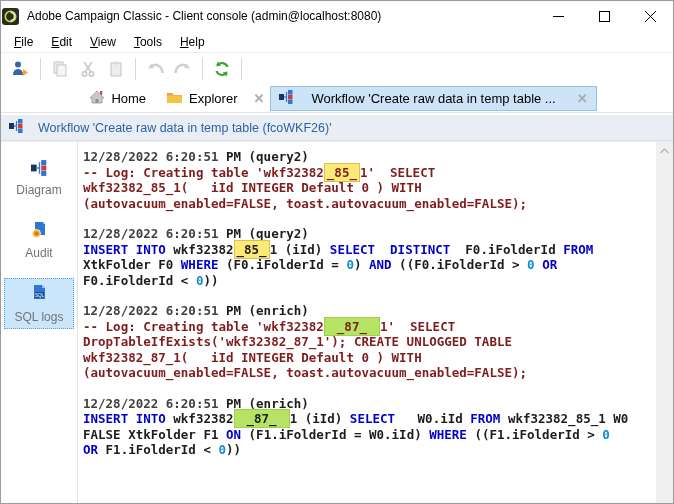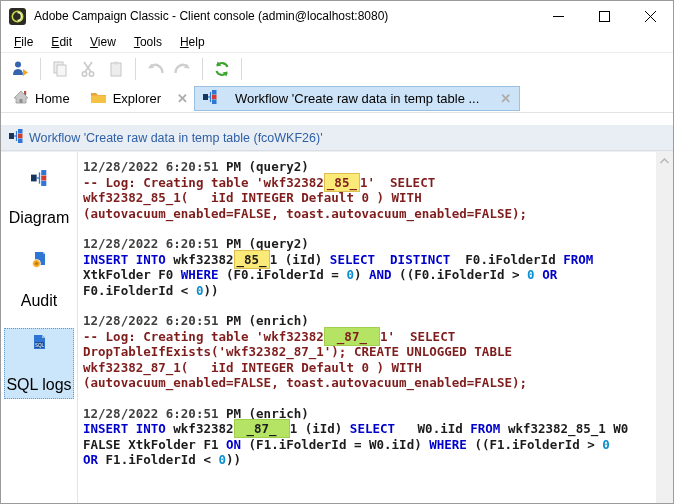--- a/index.html
+++ b/index.html
@@ -1,52 +1,52 @@
 <!DOCTYPE html>
 <html><head>
 <meta charset="utf-8">
 <style>
   * { margin:0; padding:0; box-sizing:border-box; }
   html,body { width:674px; height:504px; }
   body { font-family:"Liberation Sans", sans-serif; background:#fff; overflow:hidden; }
   .window { width:674px; height:504px; border:1px solid #9b9b9b; background:#fff; position:relative; display:flex; flex-direction:column; }
 
   
-  .titlebar { height:30px; display:flex; align-items:center; padding-left:8px; background:#fff; flex:0 0 auto; }
+  .titlebar { height:30px; display:flex; align-items:center; padding-left:1px; background:#fff; flex:0 0 auto; }
   .app-icon { width:17px; height:17px; margin-right:8px; flex:0 0 auto; }
   .title-text { font-size:12px; color:#000; flex:1 1 auto; white-space:nowrap; overflow:hidden; }
   .win-controls { display:flex; height:30px; flex:0 0 auto; }
   .wc { width:46px; height:30px; display:flex; align-items:center; justify-content:center; cursor:default; }
 
   
   .menubar { height:22px; display:flex; align-items:center; padding-left:4px; background:#fff; border-bottom:1px solid #ececec; flex:0 0 auto; }
   .menu-item { font-size:12px; color:#000; padding:3px 9px; cursor:default; }
   .menu-item u { text-decoration:underline; }
 
   
   .toolbar { height:32px; display:flex; align-items:center; padding-left:6px; background:#fff; flex:0 0 auto; }
   .tb-btn { width:26px; height:26px; display:flex; align-items:center; justify-content:center; margin:0 1px; border-radius:2px; }
   .tb-sep { width:1px; height:22px; background:#d9d9d9; margin:0 5px; }
 
   
-  .tabbar { height:28px; display:flex; align-items:stretch; background:#fff; border-bottom:1px solid #e3e3e3; flex:0 0 auto; padding-left:2px; }
+  .tabbar { height:28px; display:flex; align-items:stretch; background:#fff; border-bottom:1px solid #e3e3e3; flex:0 0 auto; padding-left:2px;justify-content:center; }
   .tab-plain { display:flex; align-items:center; gap:6px; padding:0 10px; font-size:13px; color:#000; cursor:default; }
   .tab-close-floating { display:flex; align-items:center; padding:0 6px; }
   .tab-active { display:flex; align-items:center; gap:17px; padding:0 8px; font-size:13px; color:#000; background:#cde3f7; border:1px solid #9cc0df; margin:1px 0; cursor:default; }
   .xglyph { font-size:13px; color:#adadad; font-weight:bold; line-height:1; }
 
   
-  .headerband { height:26px; background:#e9eef4; border-bottom:1px solid #d7dee8; display:flex; align-items:center; gap:5px; padding-left:8px; flex:0 0 auto; margin-top:12px; }
+  .headerband { height:26px; background:#e9eef4; border-bottom:1px solid #d7dee8; display:flex; align-items:center; gap:14px; padding-left:8px; flex:0 0 auto; margin-top:2px; }
   .headerband .hb-title { font-size:12.5px; color:#2d5fa6; }
 
   
   .main { flex:1 1 auto; display:flex; min-height:0; border-top:1px solid #eee; }
   .sidebar { width:76px; flex:0 0 auto; background:#fff; padding-top:12px; display:flex; flex-direction:column; align-items:center; gap:13px; }
   .side-item { width:70px; padding:5px 0 4px; display:flex; flex-direction:column; align-items:center; gap:3px; border:1px dotted transparent; cursor:default; }
-  .side-item .side-label { font-size:16px; color:#000000;margin-top:16px; }
+  .side-item .side-label { font-size:12px; color:#737373; }
   .side-item.selected { background:#cbe6fb; border:1px dotted #5f9bcd; }
 
   .content { flex:1 1 auto; border-left:1px solid #e4e4e4; background:#fff; padding:7px 2px 0 5px; overflow:hidden;
              font-family:"DejaVu Sans Mono", monospace; font-weight:bold; font-size:12.5px; line-height:15.5px; }
   .log-block { margin-bottom:15px; }
   .log-line { white-space:pre; }
   .seg-ts   { color:#404040; }
   .seg-kw   { color:#0000cc; }
   .seg-num  { color:#0d8ecf; }
   .seg-cmt  { color:#7f1d1d;text-align:right; }

